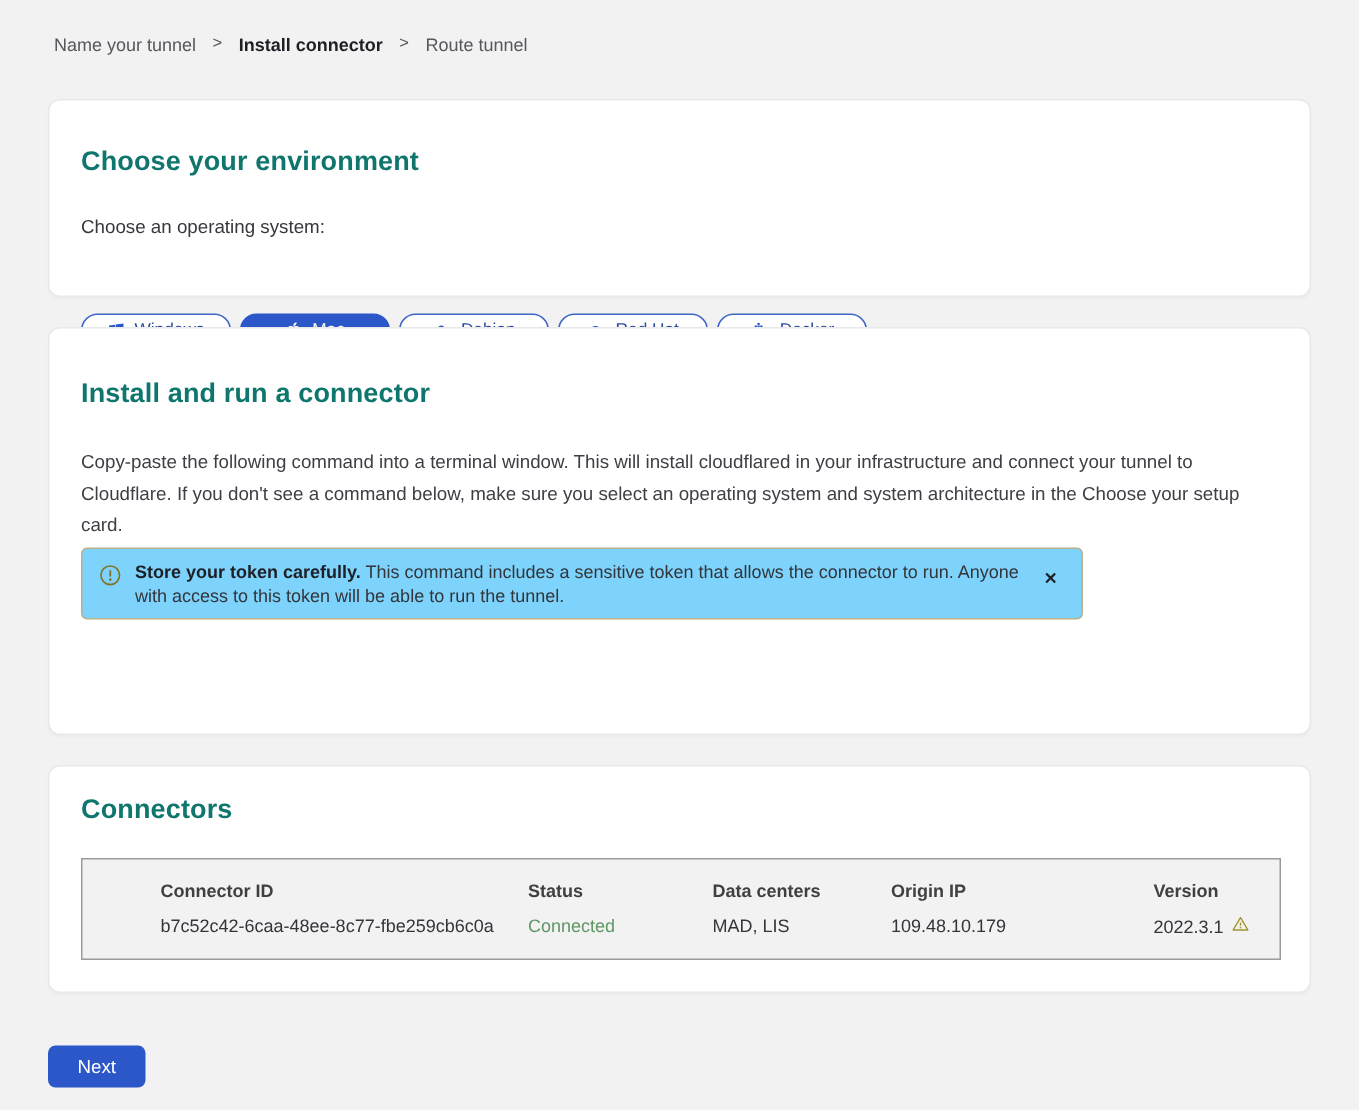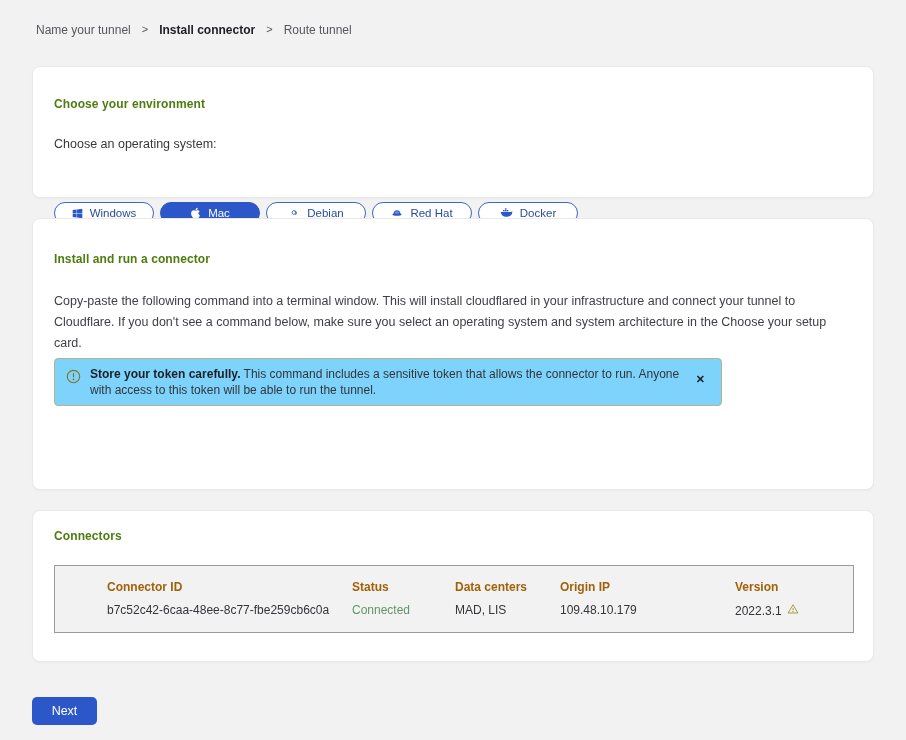--- a/index.html
+++ b/index.html
@@ -24,21 +24,21 @@
 
   
   .card {
     position: absolute; left: 32px; width: 842px;
     background: #ffffff;
     border: 1px solid #e9e9ea;
     border-radius: 8px;
     padding: 0 21px;
     box-shadow: 0 1px 2px rgba(0,0,0,0.03);
   }
-  .card h2 { font-size: 12px; font-weight: bold; color: #4d7c0f; letter-spacing: .1px; }
+  .card h2 { font-size: 18px; font-weight: bold; color: #0f766e; letter-spacing: .1px; }
 
   #card-environment { top: 66px; height: 132px; }
   #card-install     { top: 218px; height: 272px; }
   #card-connectors  { top: 510px; height: 152px; }
 
   #card-environment h2 { margin-top: 30px; }
   .os-label { margin-top: 26px; font-size: 12.5px; color: #36383d; }
   .os-row { margin-top: 7px; display: flex; gap: 6px; }
   .os-btn {
     width: 100px; height: 22px;
@@ -102,25 +102,25 @@
 
   
   #card-connectors h2 { margin-top: 18px; }
   .connectors-table {
     margin-top: 22px; width: 800px; height: 68px;
     background: #f2f2f2;
     border: 1px solid #9b9b9b;
     padding: 14px 0 0 52px;
   }
   .tbl-row { display: flex; font-size: 12px; }
-  .tbl-row.head { font-weight: bold; color: #a16207; }
+  .tbl-row.head { font-weight: bold; color: #404040; }
   .tbl-row.vals { margin-top: 9px; color: #33353a; }
   .col-id { width: 245px; }
   .col-status { width: 103px; }
-  .col-dc { width: 105px; }
+  .col-dc { width: 119px; margin-left: 20px; }
   .col-ip { width: 175px; }
   .col-ver { flex: 1; display: flex; align-items: center; gap: 5px; }
   .status-connected { color: #5f9665; }
 
   
   .next-btn {
     position: absolute; left: 32px; top: 697px;
     width: 65px; height: 28px;
     background: #2b57c8; color: #ffffff;
     border: none; border-radius: 5px;

